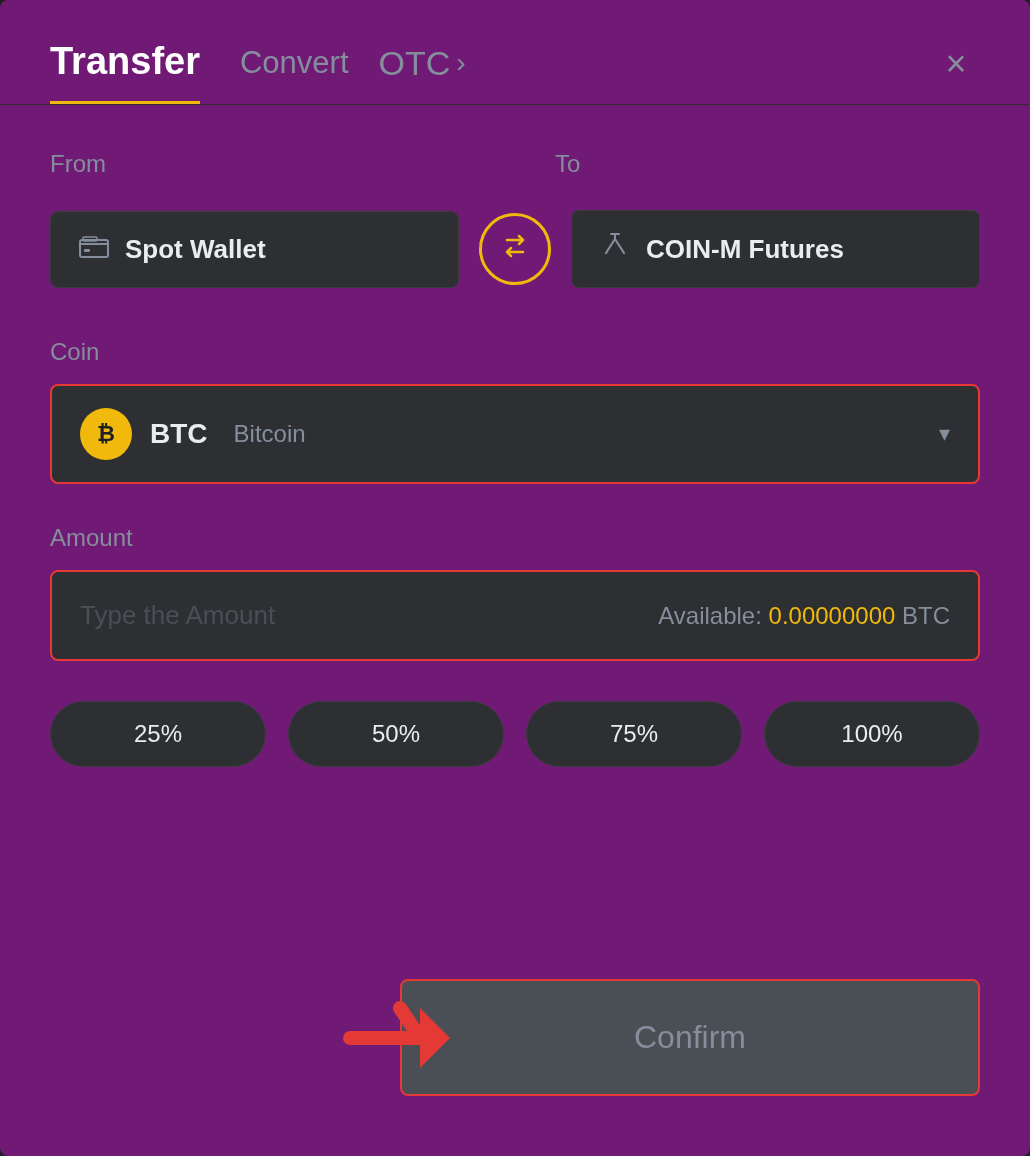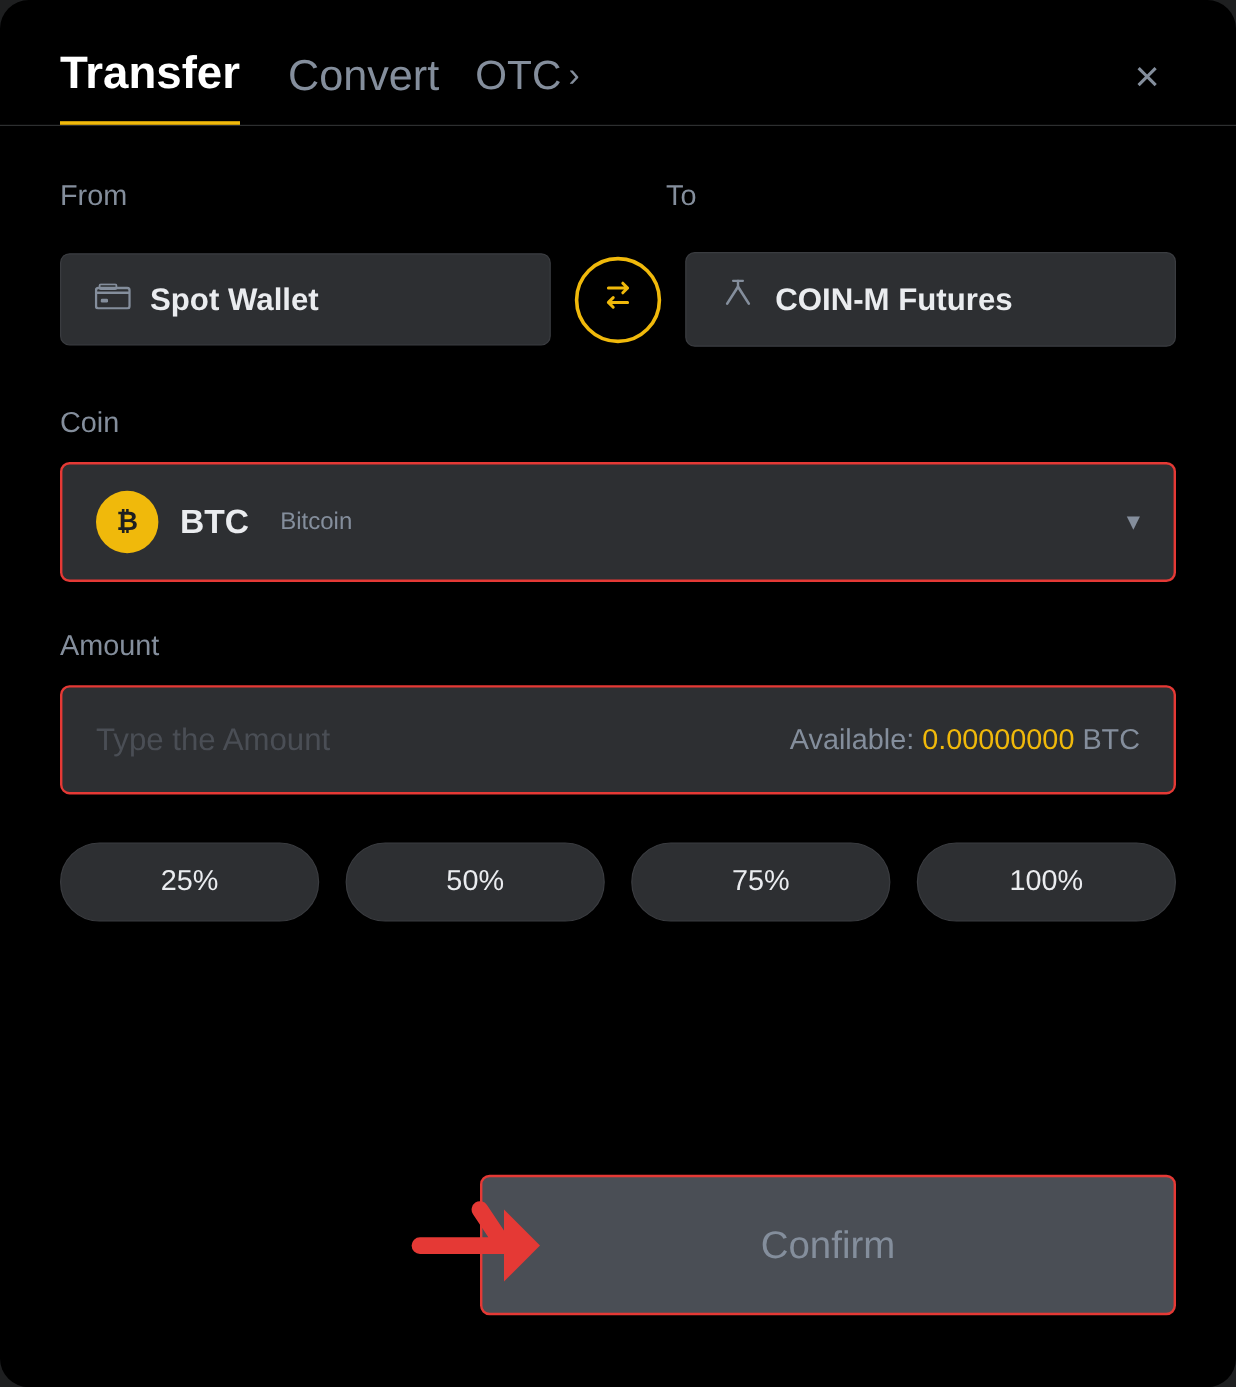--- a/index.html
+++ b/index.html
@@ -7,22 +7,22 @@
     body {
       background: #1e1f20;
       display: flex;
       justify-content: center;
       align-items: center;
       min-height: 100vh;
       font-family: -apple-system, BlinkMacSystemFont, 'Segoe UI', sans-serif;
     }
 
     .modal {
-      background: #000000;
-      border-radius: 24px;
+      background: #701a75;
+      border-radius: 8px;
       width: 1030px;
       min-height: 1156px;
       padding: 40px 50px 60px 50px;
       position: relative;
       display: flex;
       flex-direction: column;
     }
 
     .modal-header {
       display: flex;
@@ -36,21 +36,21 @@
       font-size: 38px;
       font-weight: 800;
       color: #ffffff;
       cursor: pointer;
       padding-bottom: 18px;
       border-bottom: 3px solid #f0b90b;
       margin-right: 10px;
     }
 
     .tab-convert {
-      font-size: 36px;
+      font-size: 31px;
       font-weight: 400;
       color: #848e9c;
       cursor: pointer;
       padding-bottom: 18px;
     }
 
     .tab-otc {
       font-size: 34px;
       font-weight: 400;
       color: #848e9c;
@@ -179,21 +179,21 @@
       flex-shrink: 0;
     }
 
     .coin-name {
       font-size: 28px;
       font-weight: 700;
       color: #eaecef;
     }
 
     .coin-fullname {
-      font-size: 20px;
+      font-size: 24px;
       font-weight: 400;
       color: #848e9c;
       margin-left: 8px;
     }
 
     .dropdown-arrow {
       margin-left: auto;
       font-size: 22px;
       color: #848e9c;
     }

